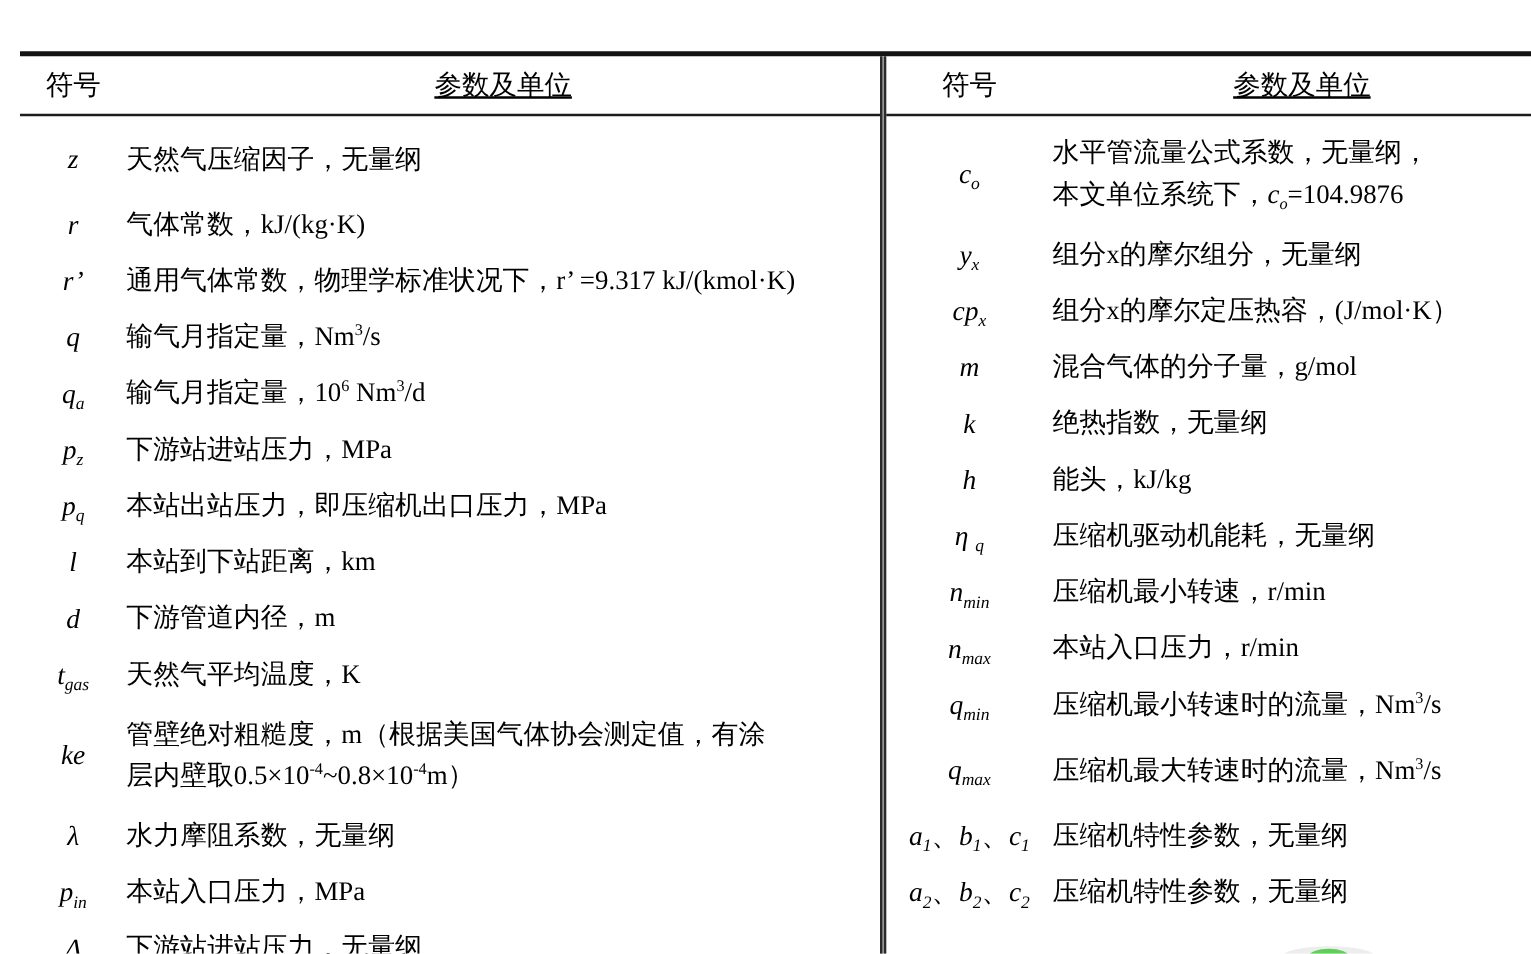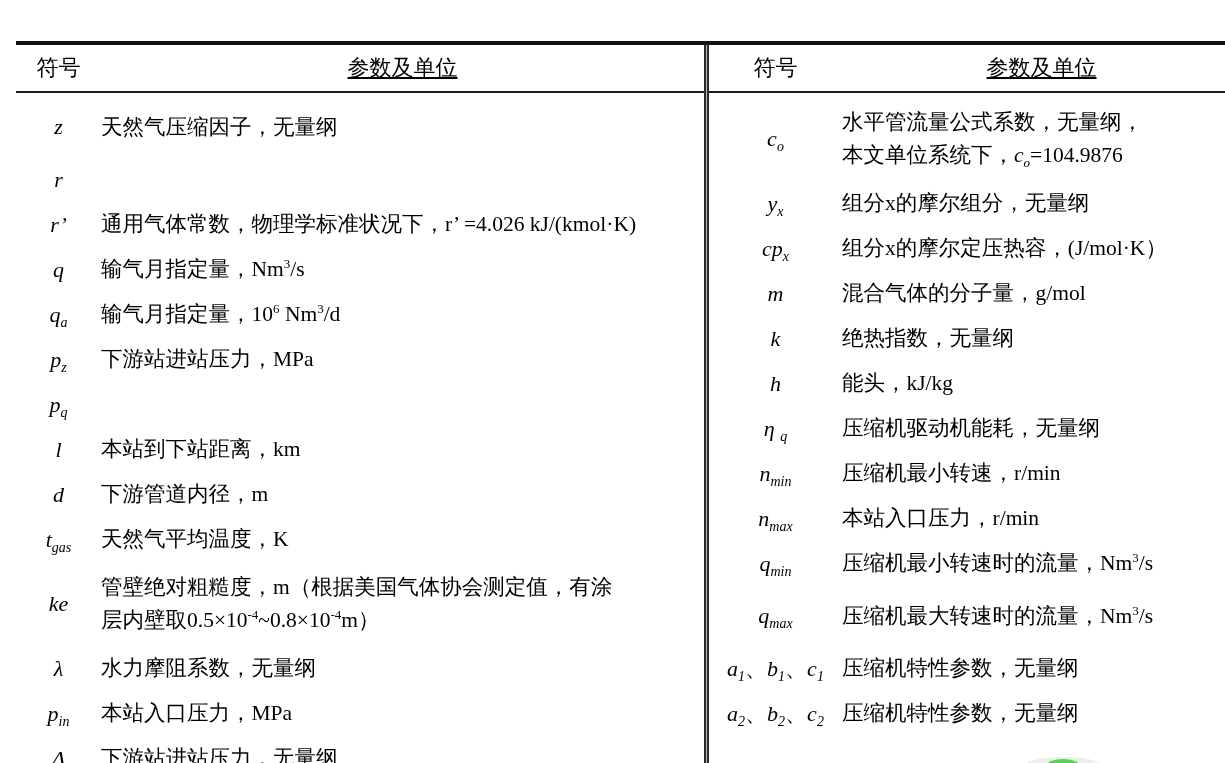--- a/index.html
+++ b/index.html
@@ -96,39 +96,41 @@
       <span class="th-params">参数及单位</span>
     </div>
 
     <div class="col col-left" id="left-col" style="grid-column:1;grid-row:2;">
         <div class="row tall">
           <div class="sym"><span class="it">z</span></div>
           <div class="desc"><span class="rm">天然气压缩因子，无量纲</span></div>
         </div>
         <div class="row n">
           <div class="sym"><span class="it">r</span></div>
+          <div class="desc"><span class="rm">气体常数，kJ/(kg·K)</span></div>
         </div>
         <div class="row n">
           <div class="sym"><span class="it">r’</span></div>
-          <div class="desc"><span class="rm">通用气体常数，物理学标准状况下，r’ =4.026 kJ/(kmol·K)</span></div>
+          <div class="desc"><span class="rm">通用气体常数，物理学标准状况下，r’ =9.317 kJ/(kmol·K)</span></div>
         </div>
         <div class="row n">
           <div class="sym"><span class="it">q</span></div>
           <div class="desc"><span class="rm">输气月指定量，Nm</span><sup class="rm">3</sup><span class="rm">/s</span></div>
         </div>
         <div class="row n">
           <div class="sym"><span class="it">q</span><sub class="it">a</sub></div>
           <div class="desc"><span class="rm">输气月指定量，10</span><sup class="rm">6</sup><span class="rm"> Nm</span><sup class="rm">3</sup><span class="rm">/d</span></div>
         </div>
         <div class="row n">
           <div class="sym"><span class="it">p</span><sub class="it">z</sub></div>
           <div class="desc"><span class="rm">下游站进站压力，MPa</span></div>
         </div>
         <div class="row n">
           <div class="sym"><span class="it">p</span><sub class="it">q</sub></div>
+          <div class="desc"><span class="rm">本站出站压力，即压缩机出口压力，MPa</span></div>
         </div>
         <div class="row n">
           <div class="sym"><span class="it">l</span></div>
           <div class="desc"><span class="rm">本站到下站距离，km</span></div>
         </div>
         <div class="row n">
           <div class="sym"><span class="it">d</span></div>
           <div class="desc"><span class="rm">下游管道内径，m</span></div>
         </div>
         <div class="row n">

